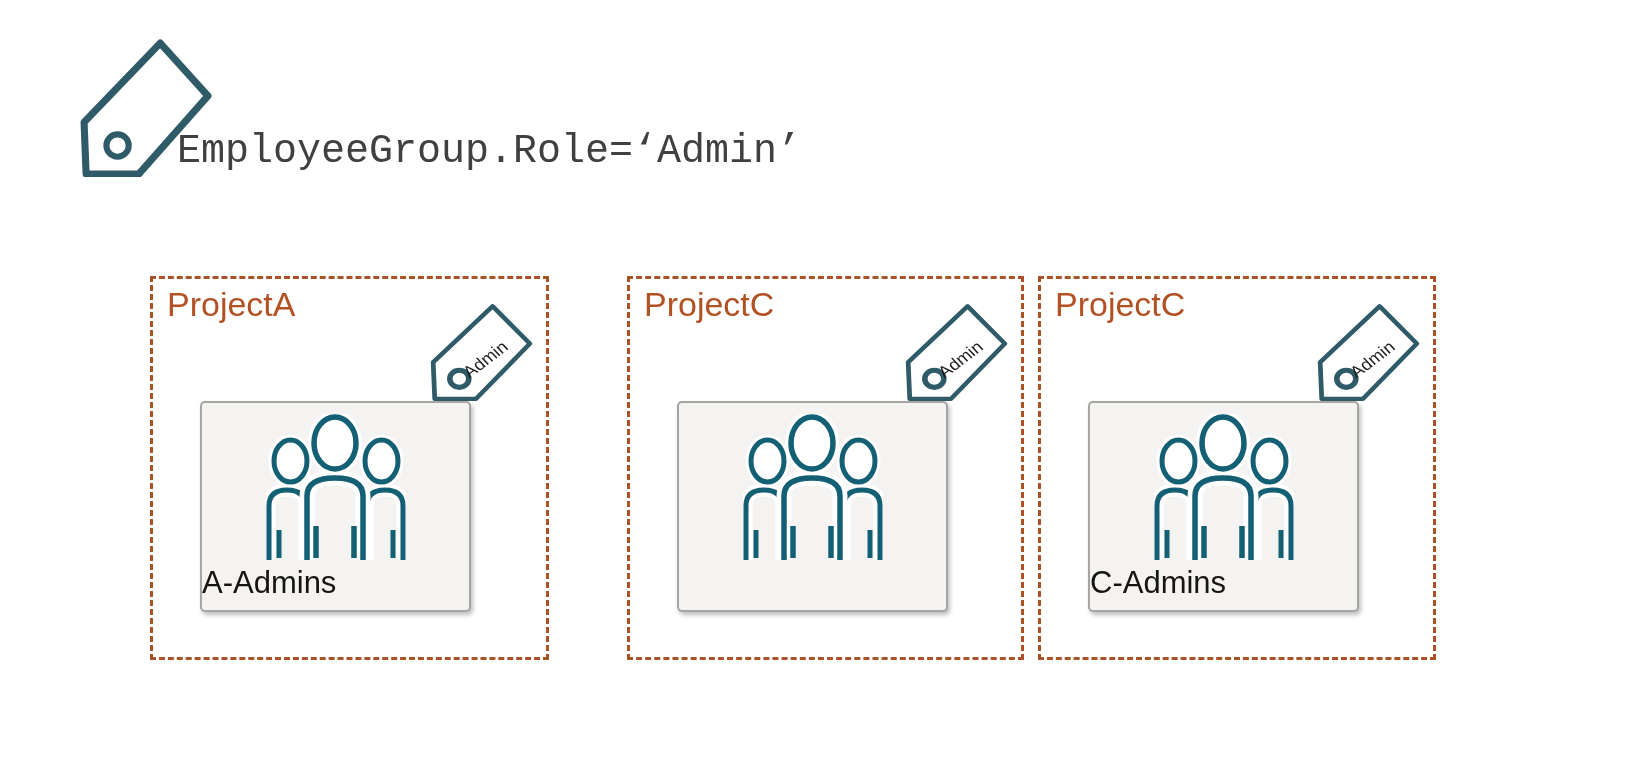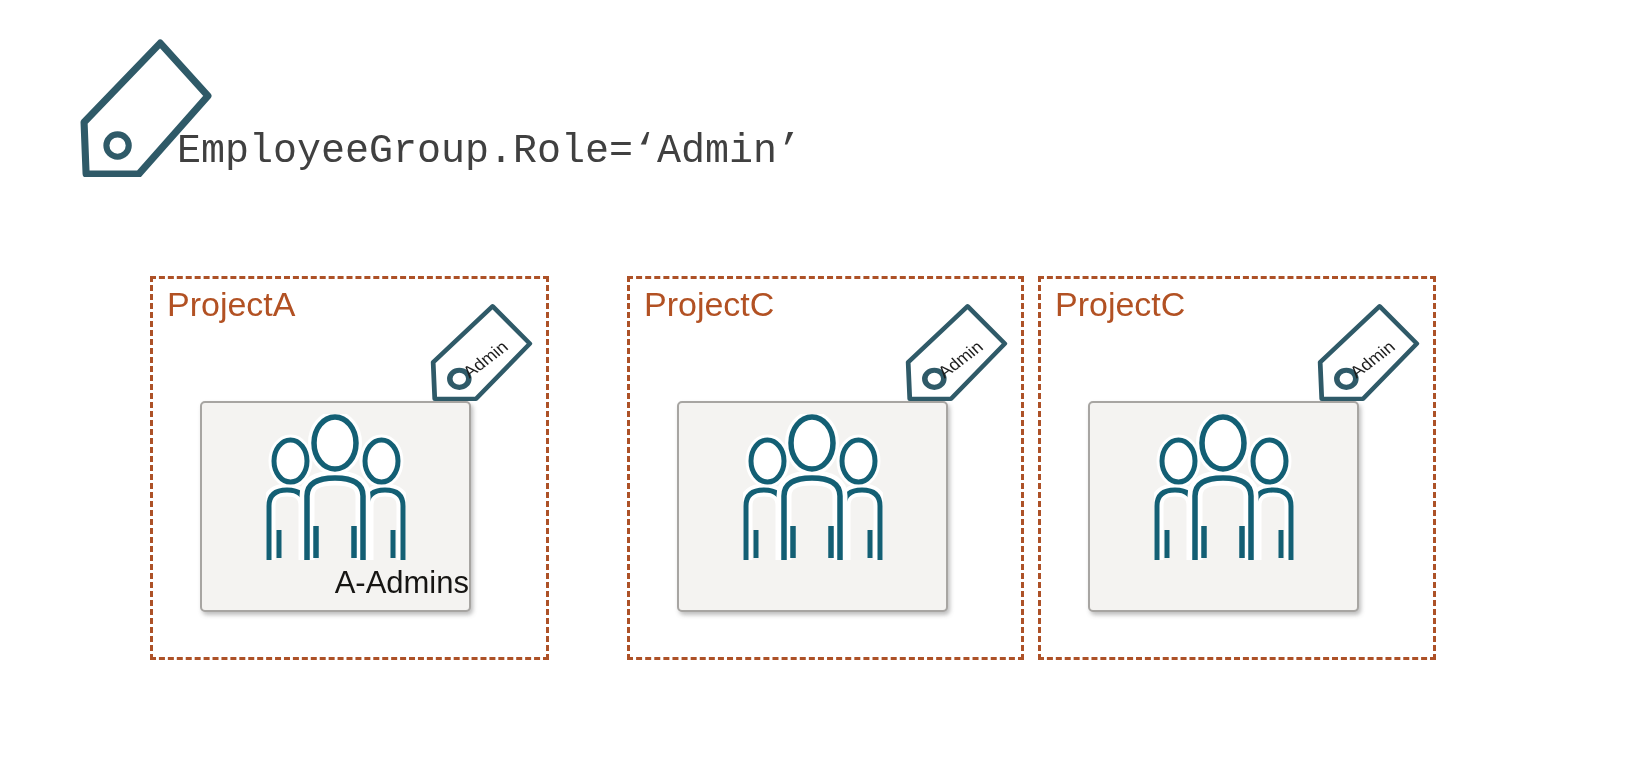--- a/index.html
+++ b/index.html
@@ -23,21 +23,21 @@
     position:absolute;left:14px;top:6px;font-size:34px;color:#b25123;white-space:nowrap;
   }
   .admin-tag{position:absolute;top:23px;right:13px;width:103px;height:99px;z-index:3;}
   .group-card{
     position:absolute;left:47px;top:122px;width:271px;height:211px;box-sizing:border-box;
     background:#f4f3f1;border:2px solid #a7a5a2;border-radius:5px;
     box-shadow:2px 3px 4px rgba(110,110,110,0.45);z-index:1;
   }
   .people{position:absolute;left:50%;top:11px;transform:translateX(-50%);}
   .group-label{
-    position:absolute;left:0;right:0;bottom:9px;text-align:right;
+    position:absolute;left:0;right:0;bottom:9px;text-align:left;
     font-size:31px;color:#161513;white-space:nowrap;
   }
   .tag-text{font-family:"Liberation Sans", sans-serif;}
 </style>
 </head>
 <body>
 
 <div class="canvas">
 
   <svg class="big-tag" viewBox="0 0 130 138" preserveAspectRatio="none">
@@ -164,16 +164,17 @@
           <path d="M41 146 V82 Q41 64 69 64 Q97 64 97 82 V146"></path>
         </g>
         <ellipse cx="69" cy="29" rx="21" ry="26" fill="#ffffff" stroke="#ffffff" stroke-width="12"></ellipse>
         <g fill="none" stroke="#135f74" stroke-width="5.5">
           <path d="M41 146 V82 Q41 64 69 64 Q97 64 97 82 V146"></path>
           <path d="M50 112 V144"></path>
           <path d="M88 112 V144"></path>
         </g>
         <ellipse cx="69" cy="29" rx="21" ry="26" fill="#ffffff" stroke="#135f74" stroke-width="5.5"></ellipse>
       </svg>
+      <div class="group-label">C-Admins</div>
     </div>
   </div>
 
 </div>
 
 </body></html>

